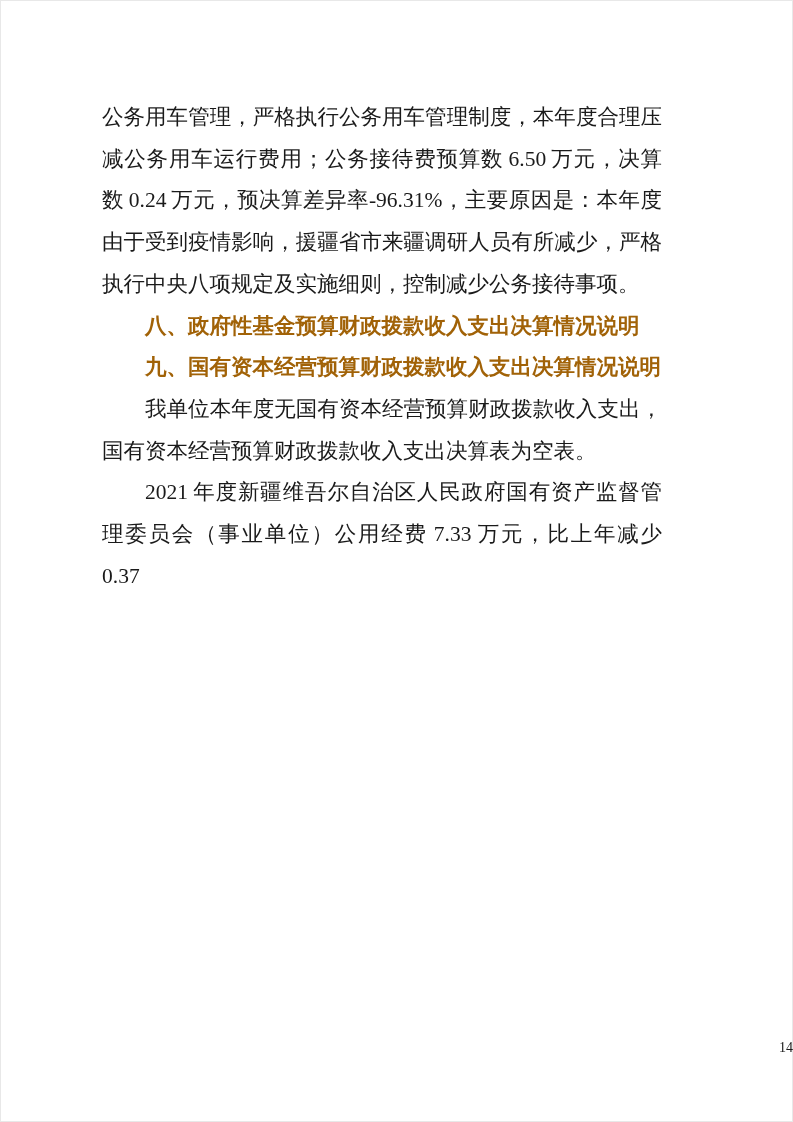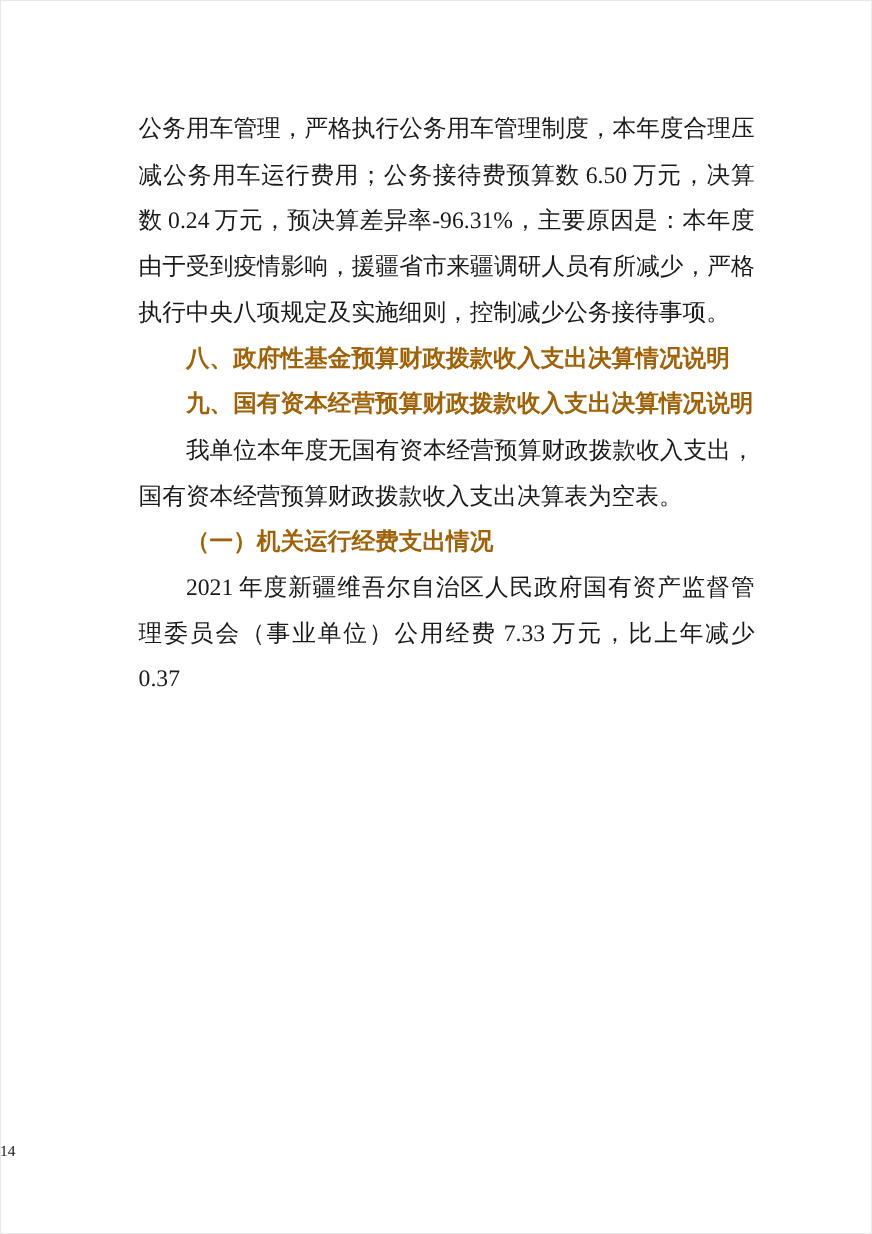--- a/index.html
+++ b/index.html
@@ -12,21 +12,21 @@
     width: 793px;
     height: 1122px;
     background: #ffffff;
     box-shadow: inset 0 0 0 1px #e8e8e8;
     overflow: hidden;
     color: #1a1a1a;
     font-family: "Liberation Serif", "DejaVu Serif", serif;
   }
   .content {
     position: absolute;
-    left: 126px;
+    left: 102px;
     top: 97px;
     width: 560px;
     word-spacing: -1px;
   }
   .content p {
     margin: 0;
     font-size: 21.5px;
     line-height: 41.7px;
     text-align: justify;
     text-justify: inter-ideograph;
@@ -42,21 +42,21 @@
     text-indent: 2em;
     font-weight: 700;
     font-family: "Liberation Sans", "DejaVu Sans", sans-serif;
     color: #a16207;
   }
   .page-number {
     position: absolute;
     left: 0;
     top: 1038px;
     width: 100%;
-    text-align: left;
+    text-align: right;
     font-size: 14px;
     line-height: 20px;
     color: #1a1a1a;
     font-family: "Liberation Serif", "DejaVu Serif", serif;
   }
 </style>
 </head>
 <body>
 
 <div class="page">
@@ -65,21 +65,20 @@
     <p class="body flush">公务用车管理，严格执行公务用车管理制度，本年度合理压减公务用车运行费用；公务接待费预算数 6.50 万元，决算数 0.24 万元，预决算差异率-96.31%，主要原因是：本年度由于受到疫情影响，援疆省市来疆调研人员有所减少，严格执行中央八项规定及实施细则，控制减少公务接待事项。</p>
 
     <p class="heading">八、政府性基金预算财政拨款收入支出决算情况说明</p>
 
 
     <p class="heading">九、国有资本经营预算财政拨款收入支出决算情况说明</p>
 
     <p class="body">我单位本年度无国有资本经营预算财政拨款收入支出，国有资本经营预算财政拨款收入支出决算表为空表。</p>
 
 
-    <p class="heading">（一）机关运行经费支出情况</p>
 
 
     <p class="body">2021 年度新疆维吾尔自治区人民政府国有资产监督管理委员会（事业单位）公用经费 7.33 万元，比上年减少 0.37</p>
 
   </div>
 
   <div class="page-number">14</div>
 </div>
 
 </body></html>

